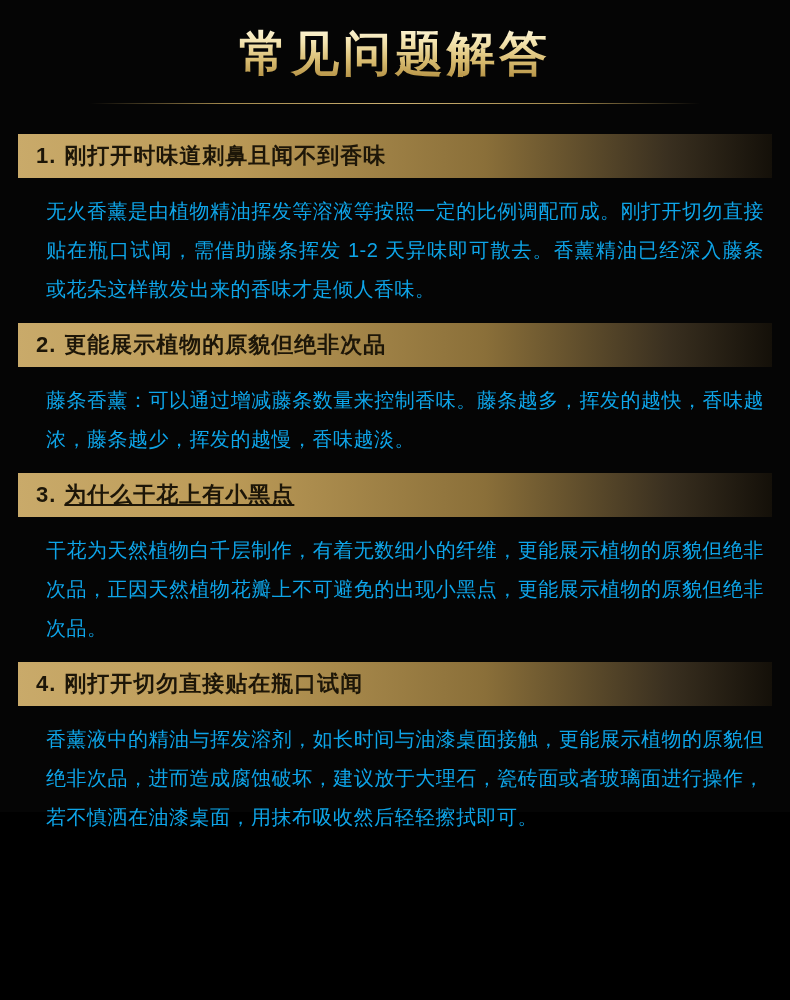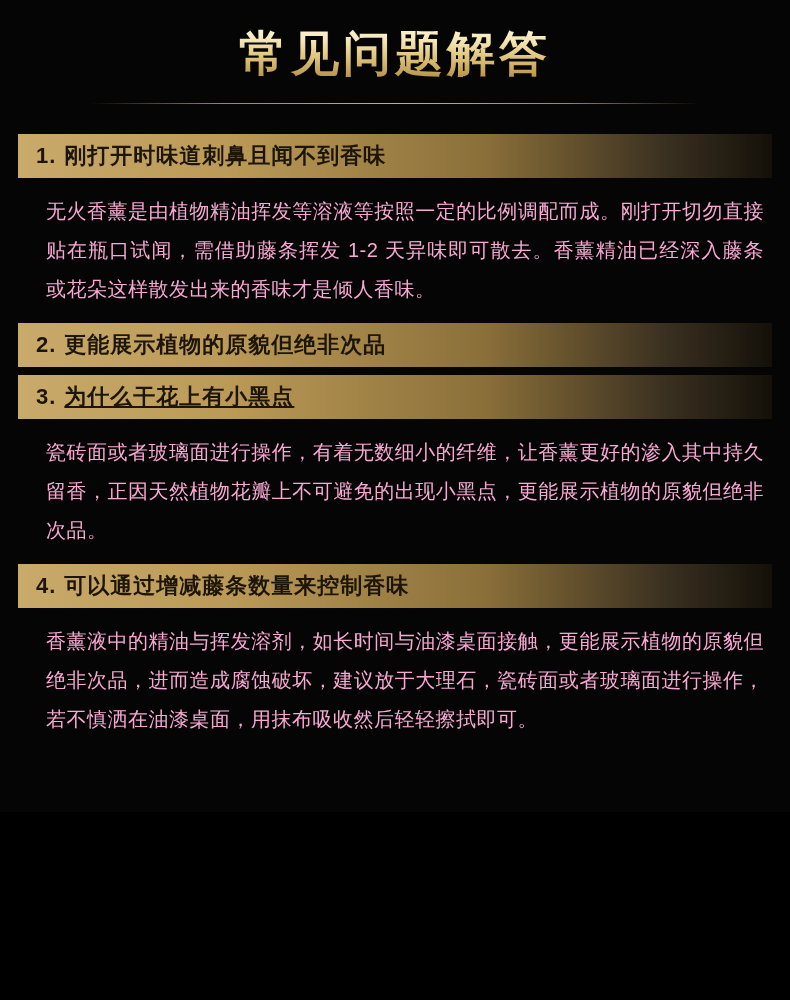--- a/index.html
+++ b/index.html
@@ -67,21 +67,21 @@
     letter-spacing: 1px;
     white-space: nowrap;
   }
   .faq-body {
     padding: 14px 26px 6px 46px;
   }
   .faq-body p {
     margin: 0;
     font-size: 20px;
     line-height: 1.95;
-    color: #f9a8d4;
+    color: #0ea5e9;
     text-align: justify;
     letter-spacing: 0.5px;
   }
 </style>
 </head>
 <body>
 
 <div class="page">
 
   <div class="title-block">
@@ -99,36 +99,39 @@
       <div class="faq-body">
         <p>无火香薰是由植物精油挥发等溶液等按照一定的比例调配而成。刚打开切勿直接贴在瓶口试闻，需借助藤条挥发 1-2 天异味即可散去。香薰精油已经深入藤条或花朵这样散发出来的香味才是倾人香味。</p>
       </div>
     </div>
 
     <div class="faq-item">
       <div class="faq-head">
         <span class="faq-head-text">2.</span>
         <span class="faq-head-text" style="padding-left:8px;">更能展示植物的原貌但绝非次品</span>
       </div>
+      <div class="faq-body">
+        <p>藤条香薰：可以通过增减藤条数量来控制香味。藤条越多，挥发的越快，香味越浓，藤条越少，挥发的越慢，香味越淡。</p>
+      </div>
     </div>
 
     <div class="faq-item">
       <div class="faq-head">
         <span class="faq-head-text">3.</span>
         <span class="faq-head-text" style="padding-left:8px;text-decoration:underline;">为什么干花上有小黑点</span>
       </div>
       <div class="faq-body">
-        <p>瓷砖面或者玻璃面进行操作，有着无数细小的纤维，让香薰更好的渗入其中持久留香，正因天然植物花瓣上不可避免的出现小黑点，更能展示植物的原貌但绝非次品。</p>
+        <p>干花为天然植物白千层制作，有着无数细小的纤维，更能展示植物的原貌但绝非次品，正因天然植物花瓣上不可避免的出现小黑点，更能展示植物的原貌但绝非次品。</p>
       </div>
     </div>
 
     <div class="faq-item">
       <div class="faq-head">
         <span class="faq-head-text">4.</span>
-        <span class="faq-head-text" style="padding-left:8px;">可以通过增减藤条数量来控制香味</span>
+        <span class="faq-head-text" style="padding-left:8px;">刚打开切勿直接贴在瓶口试闻</span>
       </div>
       <div class="faq-body">
         <p>香薰液中的精油与挥发溶剂，如长时间与油漆桌面接触，更能展示植物的原貌但绝非次品，进而造成腐蚀破坏，建议放于大理石，瓷砖面或者玻璃面进行操作，若不慎洒在油漆桌面，用抹布吸收然后轻轻擦拭即可。</p>
       </div>
     </div>
 
   </div>
 </div>
 
 </body></html>

